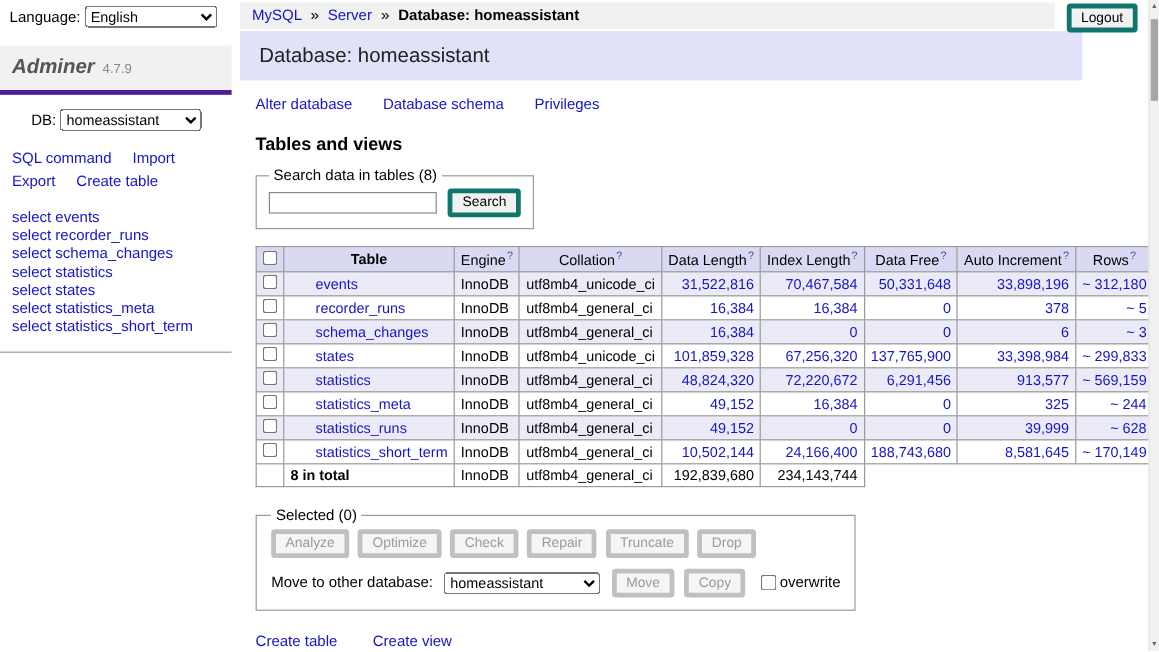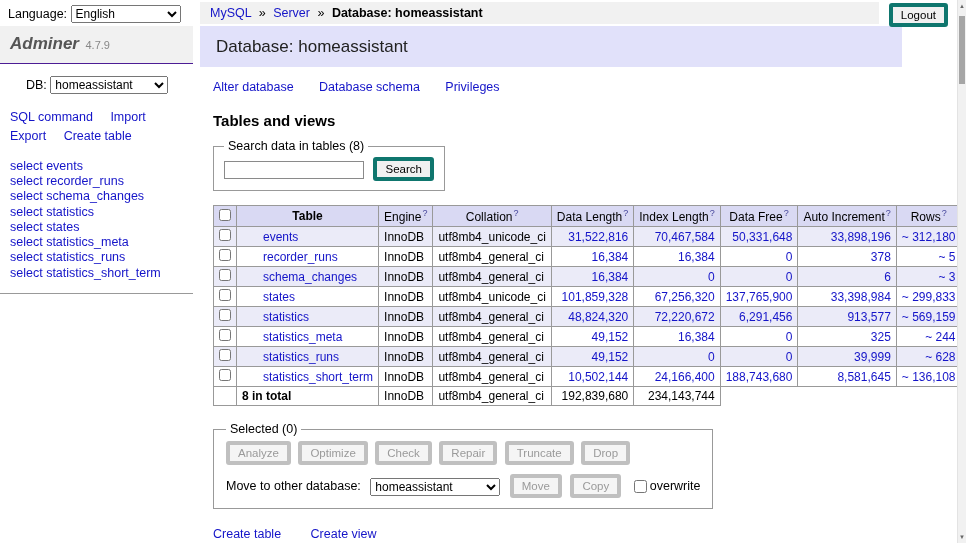--- a/index.html
+++ b/index.html
@@ -4,23 +4,23 @@
 <style>
   * { box-sizing: border-box; }
   html,body { margin:0; padding:0; background:#fff; }
   body { font-family:"Liberation Sans", sans-serif; font-size:12.5px; color:#000; }
   .app { position:relative; width:966px; height:543px; overflow:hidden; background:#fff; display:flex; }
 
   a { color:#1414c8; text-decoration:none; cursor:pointer; }
 
   
   .left-col { width:200px; flex:0 0 200px; }
-  .lang-row { height:26px; padding:5px 0 0 8px; white-space:nowrap; }
+  .lang-row { height:38px; padding:5px 0 0 8px; white-space:nowrap; }
   .lang-row select { width:110px; font-size:12px; }
-  .logo-band { margin-right:7px; background:#f1f1f1; border-bottom:1px solid #4c1d95; padding:8px 10px 9px; }
+  .logo-band { margin-right:7px; background:#f1f1f1; border-bottom:4px solid #4c1d95; padding:8px 10px 9px; }
   .logo { font-style:italic; font-weight:bold; font-size:17px; color:#555; }
   .ver { font-size:11px; color:#888; margin-left:3px; }
   .db-row { margin:12px 26px 0; white-space:nowrap; }
   .db-row select { width:118px; font-size:12px; }
   .menu-links { margin:14px 10px 0; line-height:1.55; }
   .menu-links a { margin-right:14px; white-space:nowrap; }
   .table-list { margin:12px 7px 0 0; padding:0 0 12px 10px; border-bottom:1px solid #999; line-height:1.22; font-size:12.5px; }
   .table-list a { display:block; white-space:nowrap; }
 
   
@@ -107,21 +107,20 @@
       <a>Create table</a>
     </p>
 
     <div class="table-list">
       <a>select events</a>
       <a>select recorder_runs</a>
       <a>select schema_changes</a>
       <a>select statistics</a>
       <a>select states</a>
       <a>select statistics_meta</a>
-      <a>select statistics_runs</a>
       <a>select statistics_short_term</a>
     </div>
   </div>
 
   <div class="content-col">
     <div class="top-row">
       <div class="breadcrumb">
         <a>MySQL</a>
         <span class="sep">»</span>
         <a>Server</a>
@@ -250,21 +249,21 @@
           </tr>
           <tr>
             <td class="c"><input type="checkbox" style=""></td>
             <td><a class="tname">statistics_short_term</a></td>
             <td>InnoDB</td>
             <td>utf8mb4_general_ci</td>
             <td class="num"><a>10,502,144</a></td>
             <td class="num"><a>24,166,400</a></td>
             <td class="num"><a>188,743,680</a></td>
             <td class="num"><a>8,581,645</a></td>
-            <td class="num"><a>~ 136,108</a></td>
+            <td class="num"><a>~ 170,149</a></td>
             <td></td>
           </tr>
           <tr>
             <td></td>
             <td class="b">8 in total</td>
             <td>InnoDB</td>
             <td>utf8mb4_general_ci</td>
             <td class="num">192,839,680</td>
             <td class="num">234,143,744</td>
             <td class="nb" colspan="4"></td>

